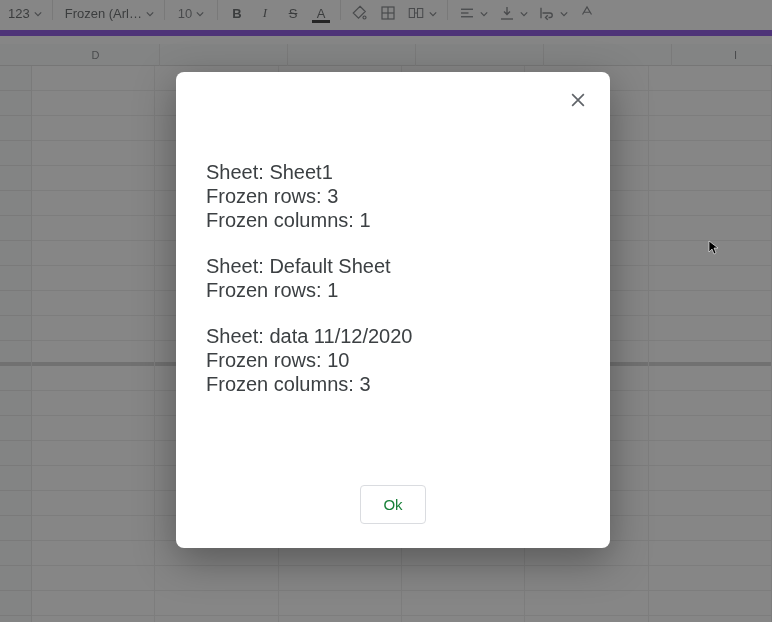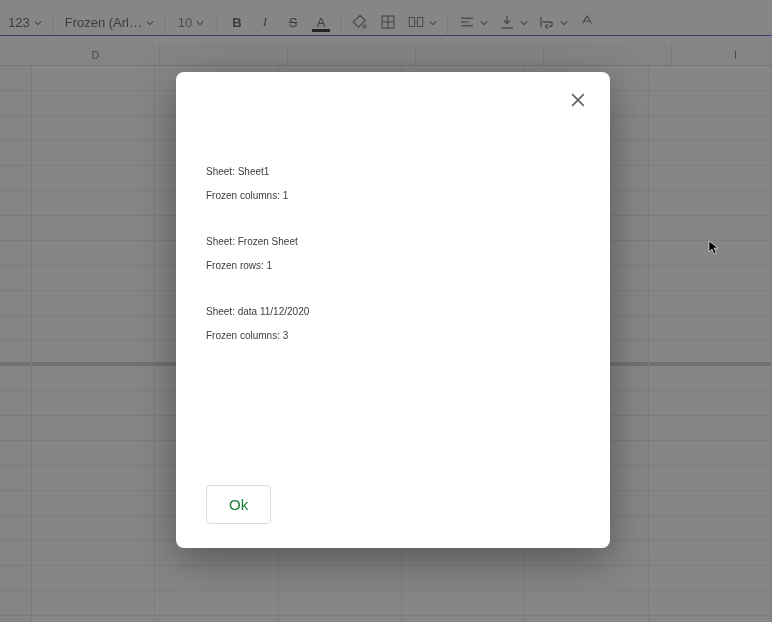--- a/index.html
+++ b/index.html
@@ -8,25 +8,25 @@
       height: 622px;
       font-family: Arial, sans-serif;
       overflow: hidden;
       position: relative;
       background: #fff;
     }
     .app { width: 100%; height: 100%; position: relative; }
     .toolbar {
       height: 36px;
       display: flex;
-      align-items: flex-end;
+      align-items: flex-start;
       padding: 0 4px;
       gap: 2px;
       background: #fff;
-      border-bottom: 1px solid #6d28d9;
+      border-bottom: 6px solid #6d28d9;
     }
     .tb-sep { width: 1px; height: 20px; background: #ddd; margin: 0 4px; }
     .tb-btn {
       display: flex; align-items: center; justify-content: center;
       height: 26px; min-width: 26px; padding: 0 4px;
       color: #5f6368; font-size: 13px; cursor: pointer;
       border-radius: 2px;
     }
     .tb-btn.num { min-width: 40px; font-size: 13px; color:#3c4043; }
     .tb-btn.font { min-width: 90px; font-size: 13px; color:#3c4043; justify-content: flex-start; padding-left:6px;}
@@ -65,25 +65,25 @@
       padding: 34px 30px 24px 30px;
       display:flex; flex-direction:column;
     }
     .dialog .close {
       position:absolute; top:12px; right:16px; width:32px; height:32px;
       display:flex; align-items:center; justify-content:center;
       color:#5f6368; cursor:pointer;
     }
     .dialog .close svg { width:20px; height:20px; }
     .dialog .content {
-      flex:1; color:#3c4043; font-size:10px; line-height:24px;
+      flex:1; color:#3c4043; font-size:20px; line-height:24px;
       padding-top: 54px;
     }
     .dialog .block { margin-bottom: 22px; }
-    .dialog .actions { display:flex; justify-content:flex-start; }
+    .dialog .actions { display:flex; justify-content:center; }
     .dialog .ok-btn {
       border:1px solid #dadce0; background:#fff; color:#188038;
       font-size:15px; font-weight:500; padding:10px 22px; border-radius:4px;
       cursor:pointer;
     }
     .cursor {
       position:absolute; width:12px; height:16px; pointer-events:none;
     }
   </style>
 </head>
@@ -411,28 +411,30 @@
 
   <div class="dialog">
     <div class="close">
       <svg viewBox="0 0 24 24">
           <path d="M5 5 L19 19 M19 5 L5 19" stroke="#5f6368" stroke-width="2" fill="none"></path>
         </svg>
     </div>
     <div class="content">
       <div class="block">
         <div><span>Sheet: </span><span>Sheet1</span></div>
+        <div><span>Frozen rows: </span><span>3</span></div>
         <div><span>Frozen columns: </span><span>1</span></div>
       </div>
       <div class="block">
-        <div><span>Sheet: </span><span>Frozen Sheet</span></div>
+        <div><span>Sheet: </span><span>Default Sheet</span></div>
         <div><span>Frozen rows: </span><span>1</span></div>
       </div>
       <div class="block">
         <div><span>Sheet: </span><span>data 11/12/2020</span></div>
+        <div><span>Frozen rows: </span><span>10</span></div>
         <div><span>Frozen columns: </span><span>3</span></div>
       </div>
     </div>
     <div class="actions">
       <button class="ok-btn">Ok</button>
     </div>
   </div>
 
   <svg class="cursor" viewBox="0 0 12 16" style="left:708px; top:240px;">
     <path d="M1 1 L1 12 L4 9 L6 14 L8 13 L6 8 L10 8 Z" fill="#000" stroke="#fff" stroke-width="0.6"></path>

